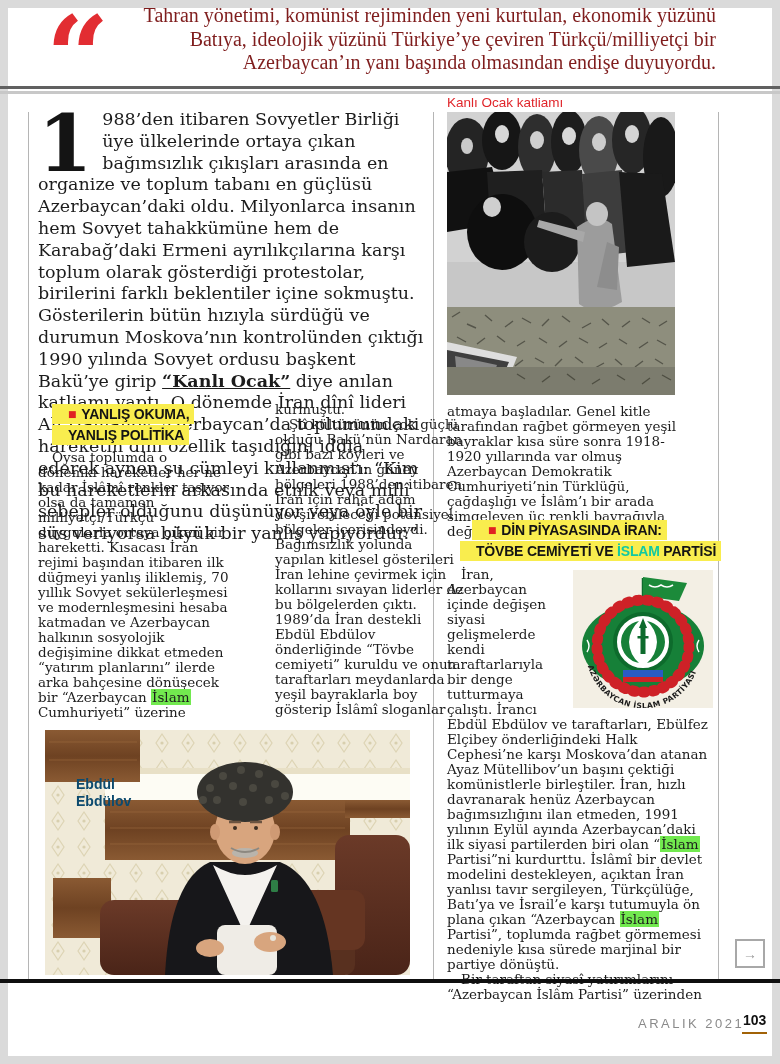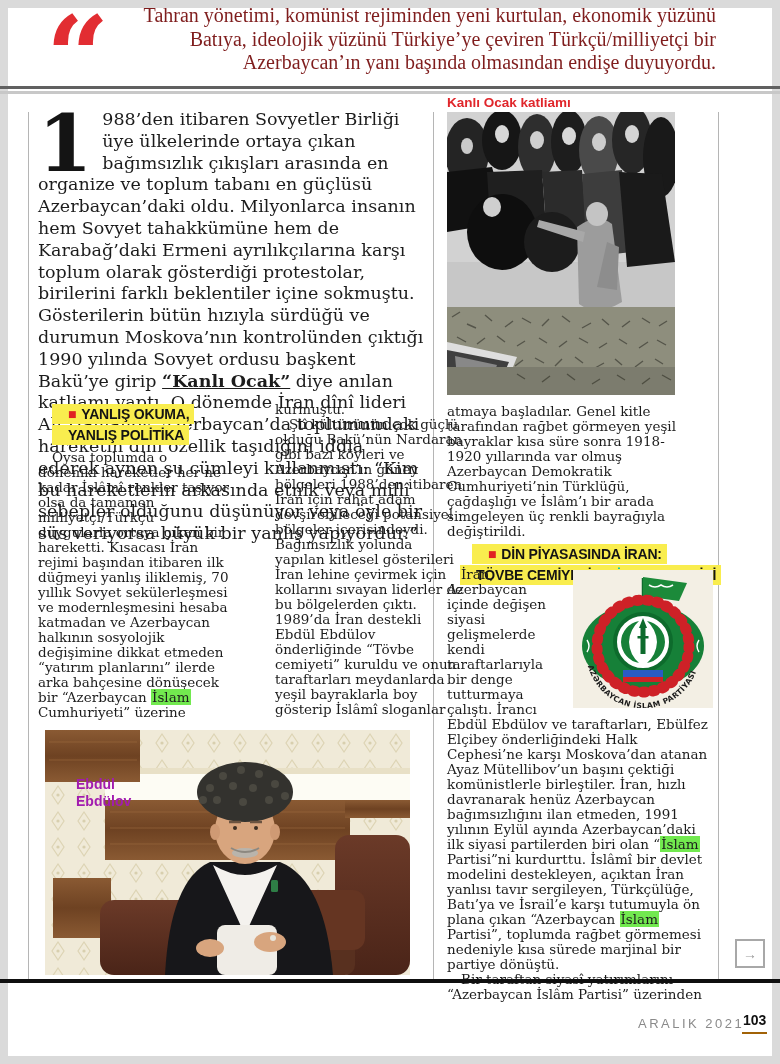--- a/index.html
+++ b/index.html
@@ -41,28 +41,28 @@
   .col-mid{left:240px;top:402px;width:190px;margin-left:35px;}
   .col-right1{left:447px;top:404px;width:240px;}
   .b{font-weight:bold;text-decoration:underline;}
   .hl-green{background:#72e94f;padding:0 1px;}
   .hl-teal{color:#12c9a2;}
 
   
   .shead{font-weight:bold;font-size:14px;color:#141414;letter-spacing:-0.2px;line-height:15px;}
   .shead .hline{display:inline-block;background:#f9ed4e;padding:3px 5px 2px 16px;margin-bottom:1px;}
   .h1pos{left:52px;top:404px;}
-  .h2pos{left:460px;top:520px;margin-top:24px;}
+  .h2pos{left:460px;top:520px;}
   .bullet{color:#e02222;font-size:9px;vertical-align:2px;margin-right:5px;font-family:"DejaVu Sans",sans-serif;}
   .indent-line{margin-left:12px;}
 
   
-  .cap-red{color:#e0262b;font-weight:bold;font-size:13.5px;}
+  .cap-red{color:#e0262b;font-weight:normal;font-size:13.5px;}
   .cap1{left:447px;top:95px;}
-  .plabel{left:76px;top:776px;width:70px;font-size:14px;line-height:17px;color:#a21caf;font-weight:bold;}
+  .plabel{left:76px;top:776px;width:70px;font-size:14px;line-height:17px;color:#0c4a6e;font-weight:bold;}
 
   
   .photo1{left:447px;top:112px;width:228px;height:283px;}
   .portrait{left:45px;top:730px;width:365px;height:245px;}
   svg{display:block;}
 
   
   .sec2block{left:447px;top:567px;width:266px;}
   .logoBox{float:right;width:140px;height:138px;background:#f3efe4;margin:3px 0 5px 8px;}
 

